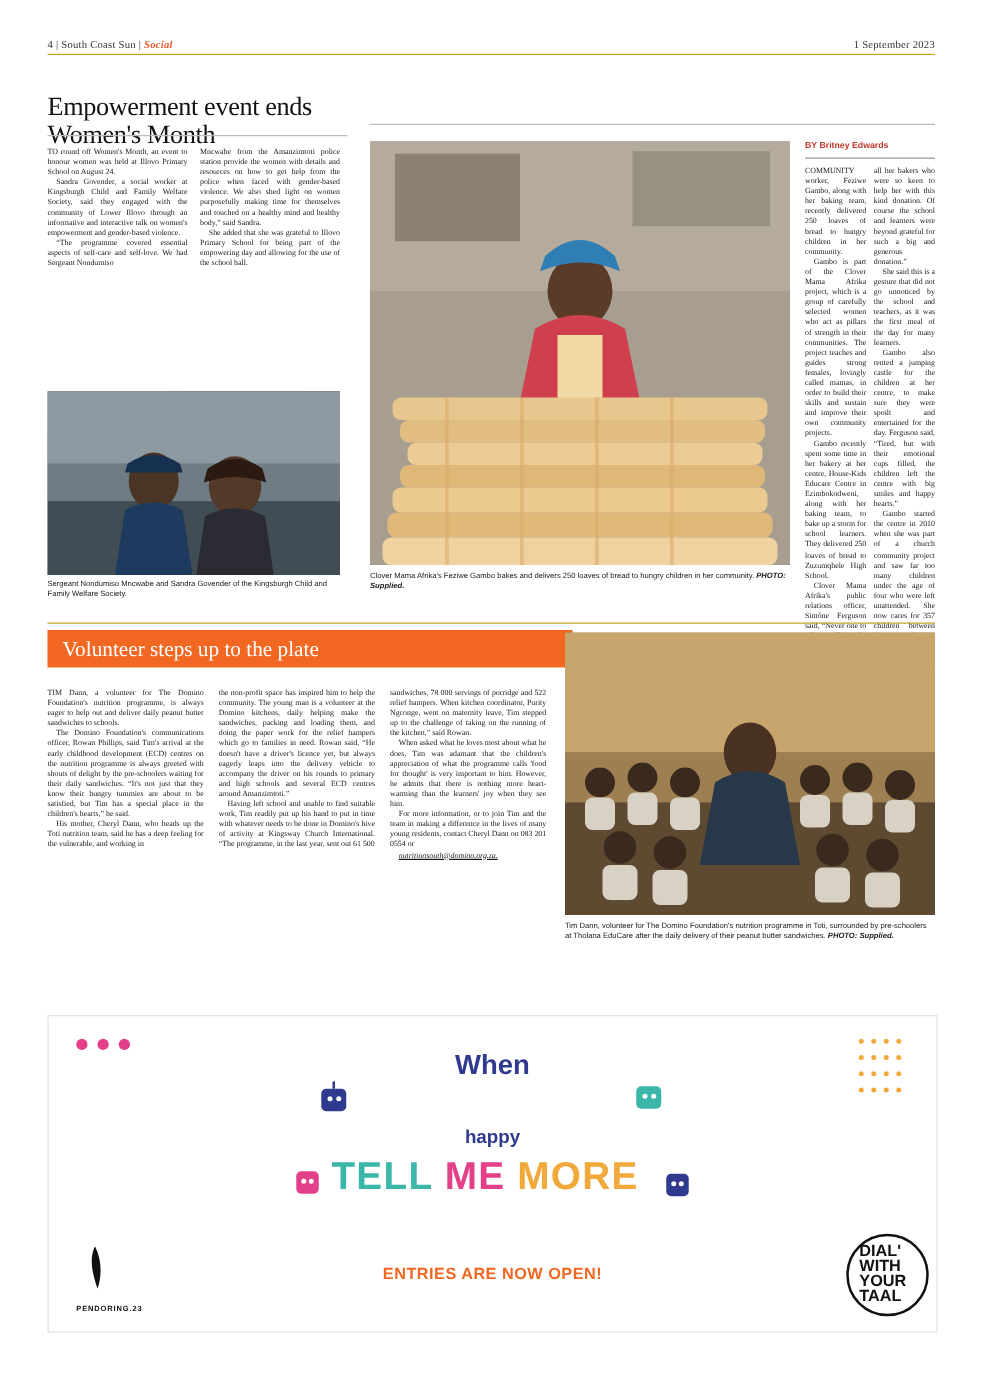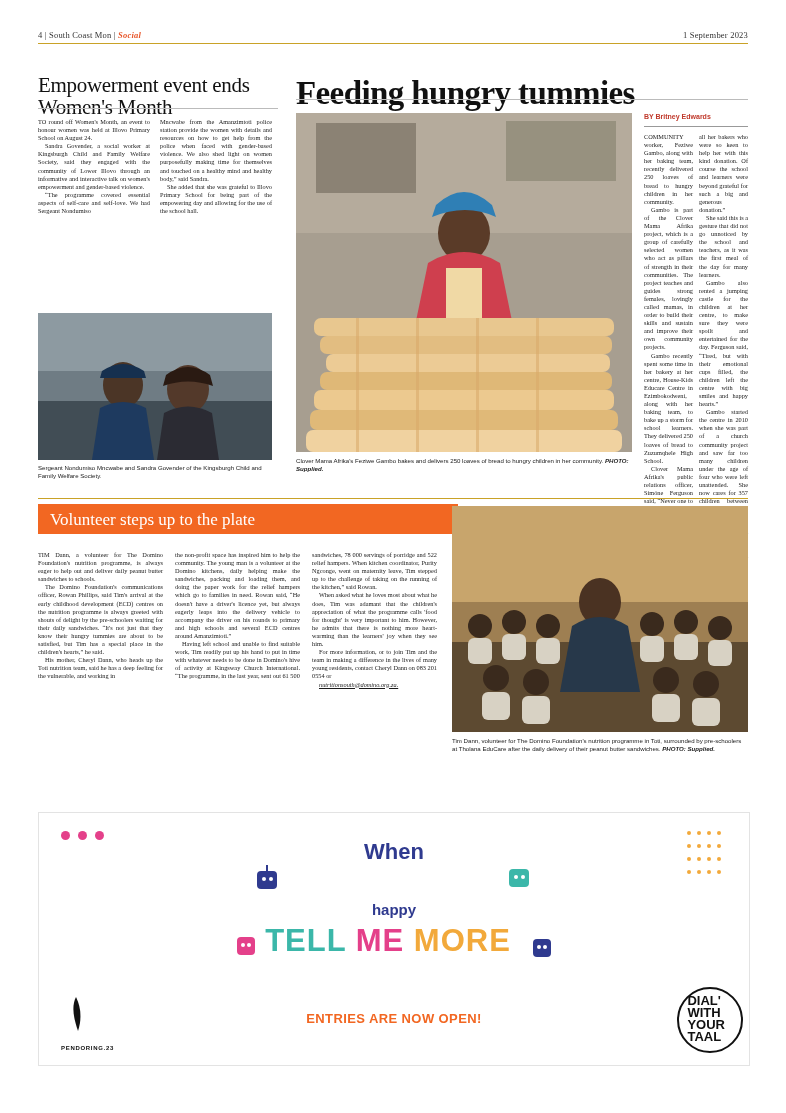--- a/index.html
+++ b/index.html
@@ -297,32 +297,31 @@
 </style>
 </head>
 <body>
 
 <div class="page">
 
   <div class="masthead">
     <div class="left">
       <span>4</span>
       <span> | </span>
-      <span>South Coast Mon</span>
+      <span>South Coast Sun</span>
       <span> | </span>
       <span class="sect">Social</span>
     </div>
     <div class="right">1 September 2023</div>
   </div>
   <div class="rule-top"></div>
 
   <h2 class="head-left">Empowerment event ends Women's Month</h2>
   <div class="head-left-rule"></div>
 
-  <h1 class="head-main">Feeding hungry tummies</h1>
   <div class="head-main-rule"></div>
 
   <div class="col" id="story1-c1">
     <p class="first">TO round off Women's Month, an event to honour women was held at Illovo Primary School on August 24.</p>
     <p>Sandra Govender, a social worker at Kingsburgh Child and Family Welfare Society, said they engaged with the community of Lower Illovo through an informative and interactive talk on women's empowerment and gender-based violence.</p>
     <p>“The programme covered essential aspects of self-care and self-love. We had Sergeant Nondumiso</p>
   </div>
   <div class="col" id="story1-c2">
     <p class="first">Mncwabe from the Amanzimtoti police station provide the women with details and resources on how to get help from the police when faced with gender-based violence. We also shed light on women purposefully making time for themselves and touched on a healthy mind and healthy body,” said Sandra.</p>
     <p>She added that she was grateful to Illovo Primary School for being part of the empowering day and allowing for the use of the school hall.</p>

